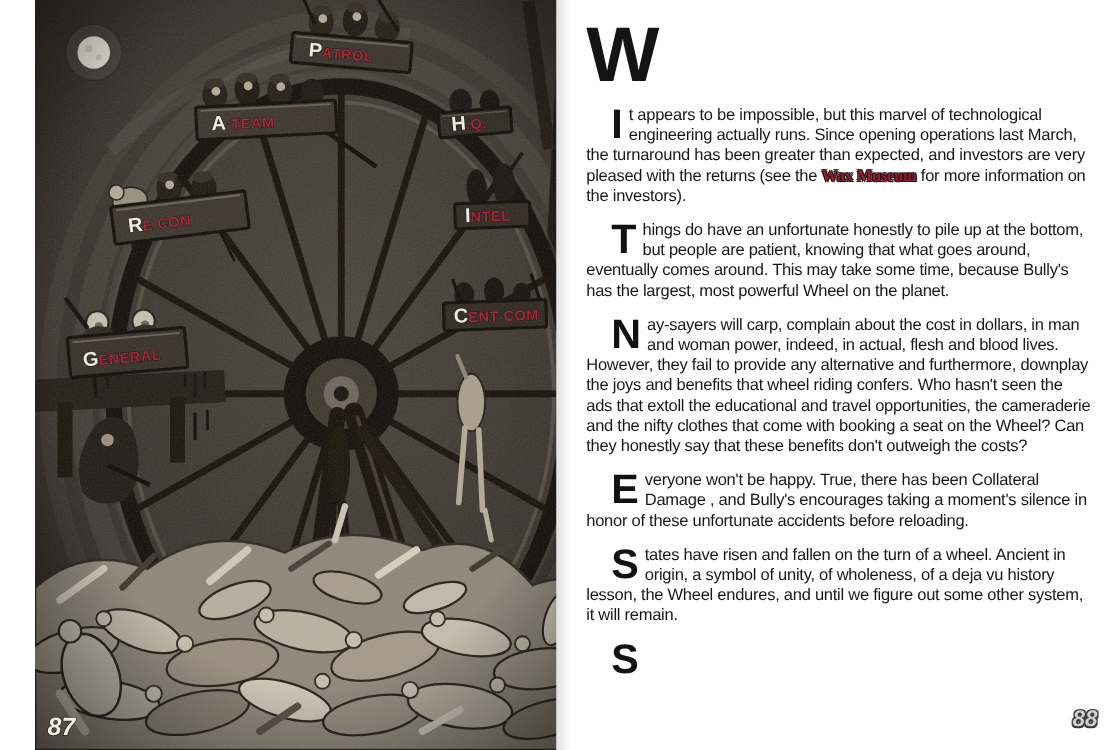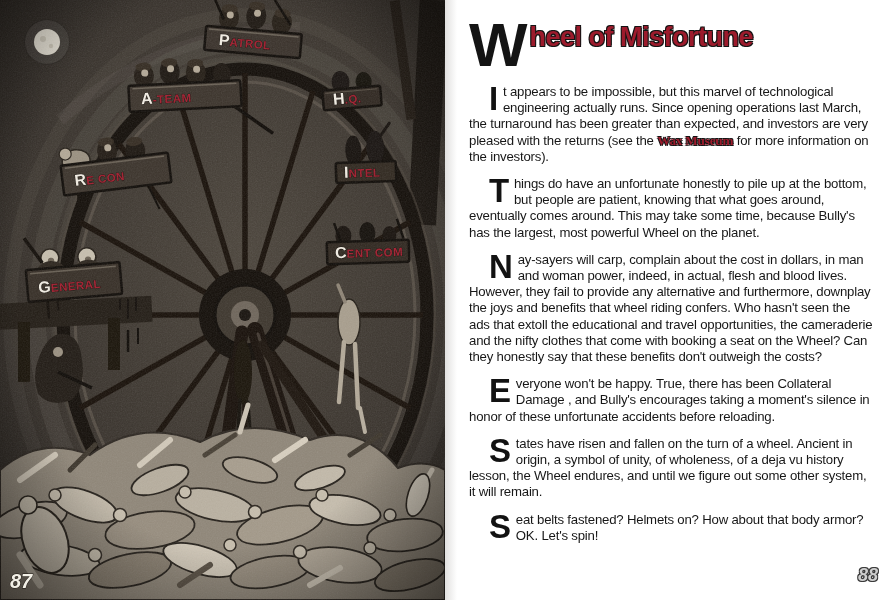--- a/index.html
+++ b/index.html
@@ -1,18 +1,18 @@
 <!DOCTYPE html>
 <html><head>
 <meta charset="utf-8">
 <style>
   html,body{margin:0;padding:0;background:#ffffff;}
   .spread{position:relative;width:890px;height:600px;overflow:hidden;background:#ffffff;
           font-family:"Liberation Sans",sans-serif;}
-  .page-left{position:absolute;left:0;top:0;width:424px;height:600px;}
+  .page-left{position:absolute;left:0;top:0;width:424px;height:600px;padding-left:28px;}
   .page-left svg{display:block;}
   .page-right{position:absolute;left:445px;top:0;width:445px;height:600px;background:#ffffff;
               box-sizing:border-box;padding:16px 16px 0 24px;}
   .page-right::before{content:'';position:absolute;left:0;top:0;bottom:0;width:12px;
               background:linear-gradient(90deg,rgba(70,64,56,.16),rgba(70,64,56,0));pointer-events:none;}
   .title{height:68px;white-space:nowrap;}
   .title-w{float:left;font-size:62px;line-height:58px;font-weight:700;color:#141414;margin:0 4px 0 0;
            letter-spacing:-2px;}
   .title-rest{display:inline-block;margin-top:6px;font-size:27px;font-weight:700;color:#9c1b2c;
            letter-spacing:-0.5px;
@@ -306,21 +306,21 @@
       <rect x="0" y="0" width="445" height="600" filter="url(#grain)" opacity="0.14"></rect>
       <rect x="0" y="0" width="445" height="600" fill="url(#vig)"></rect>
 
       <text x="10" y="588" class="pagenum-left">87</text>
     </svg>
   </div>
 
   <div class="page-right">
 
     <div class="title">
-      <span class="title-w">W</span><span class="title-rest">heel of Misfortune</span>
+      <span class="title-w">W</span>
     </div>
 
     <div class="para">
       <span class="drop">I</span><span>t appears to be impossible, but this marvel of technological engineering actually runs.  Since opening operations last March, the turnaround has been greater than expected, and investors are very pleased with the returns (see the </span><span class="ref">Wax Museum</span><span> for more information on the investors).</span>
     </div>
 
     <div class="para">
       <span class="drop">T</span><span>hings do have an unfortunate honestly to pile up at the bottom, but people are patient, knowing that what goes around, eventually comes around.   This may take some time, because Bully's has the largest, most powerful Wheel on the planet.</span>
     </div>
 
@@ -330,18 +330,18 @@
 
     <div class="para">
       <span class="drop">E</span><span>veryone won't be happy.  True, there has been Collateral Damage , and Bully's encourages taking a moment's silence in honor of these unfortunate accidents before reloading.</span>
     </div>
 
     <div class="para">
       <span class="drop">S</span><span>tates have risen and fallen on the turn of a wheel.  Ancient in origin, a symbol of unity, of wholeness, of a deja vu history lesson, the Wheel endures, and until we figure out some other system, it will remain.</span>
     </div>
 
     <div class="para">
-      <span class="drop">S</span><span>eat belts fastened? Helmets on? How about that body armor?  OK. Let's spin!</span>
+      <span class="drop">S</span>
     </div>
 
     <div class="pagenum-right">88</div>
   </div>
 </div>
 
 </body></html>

